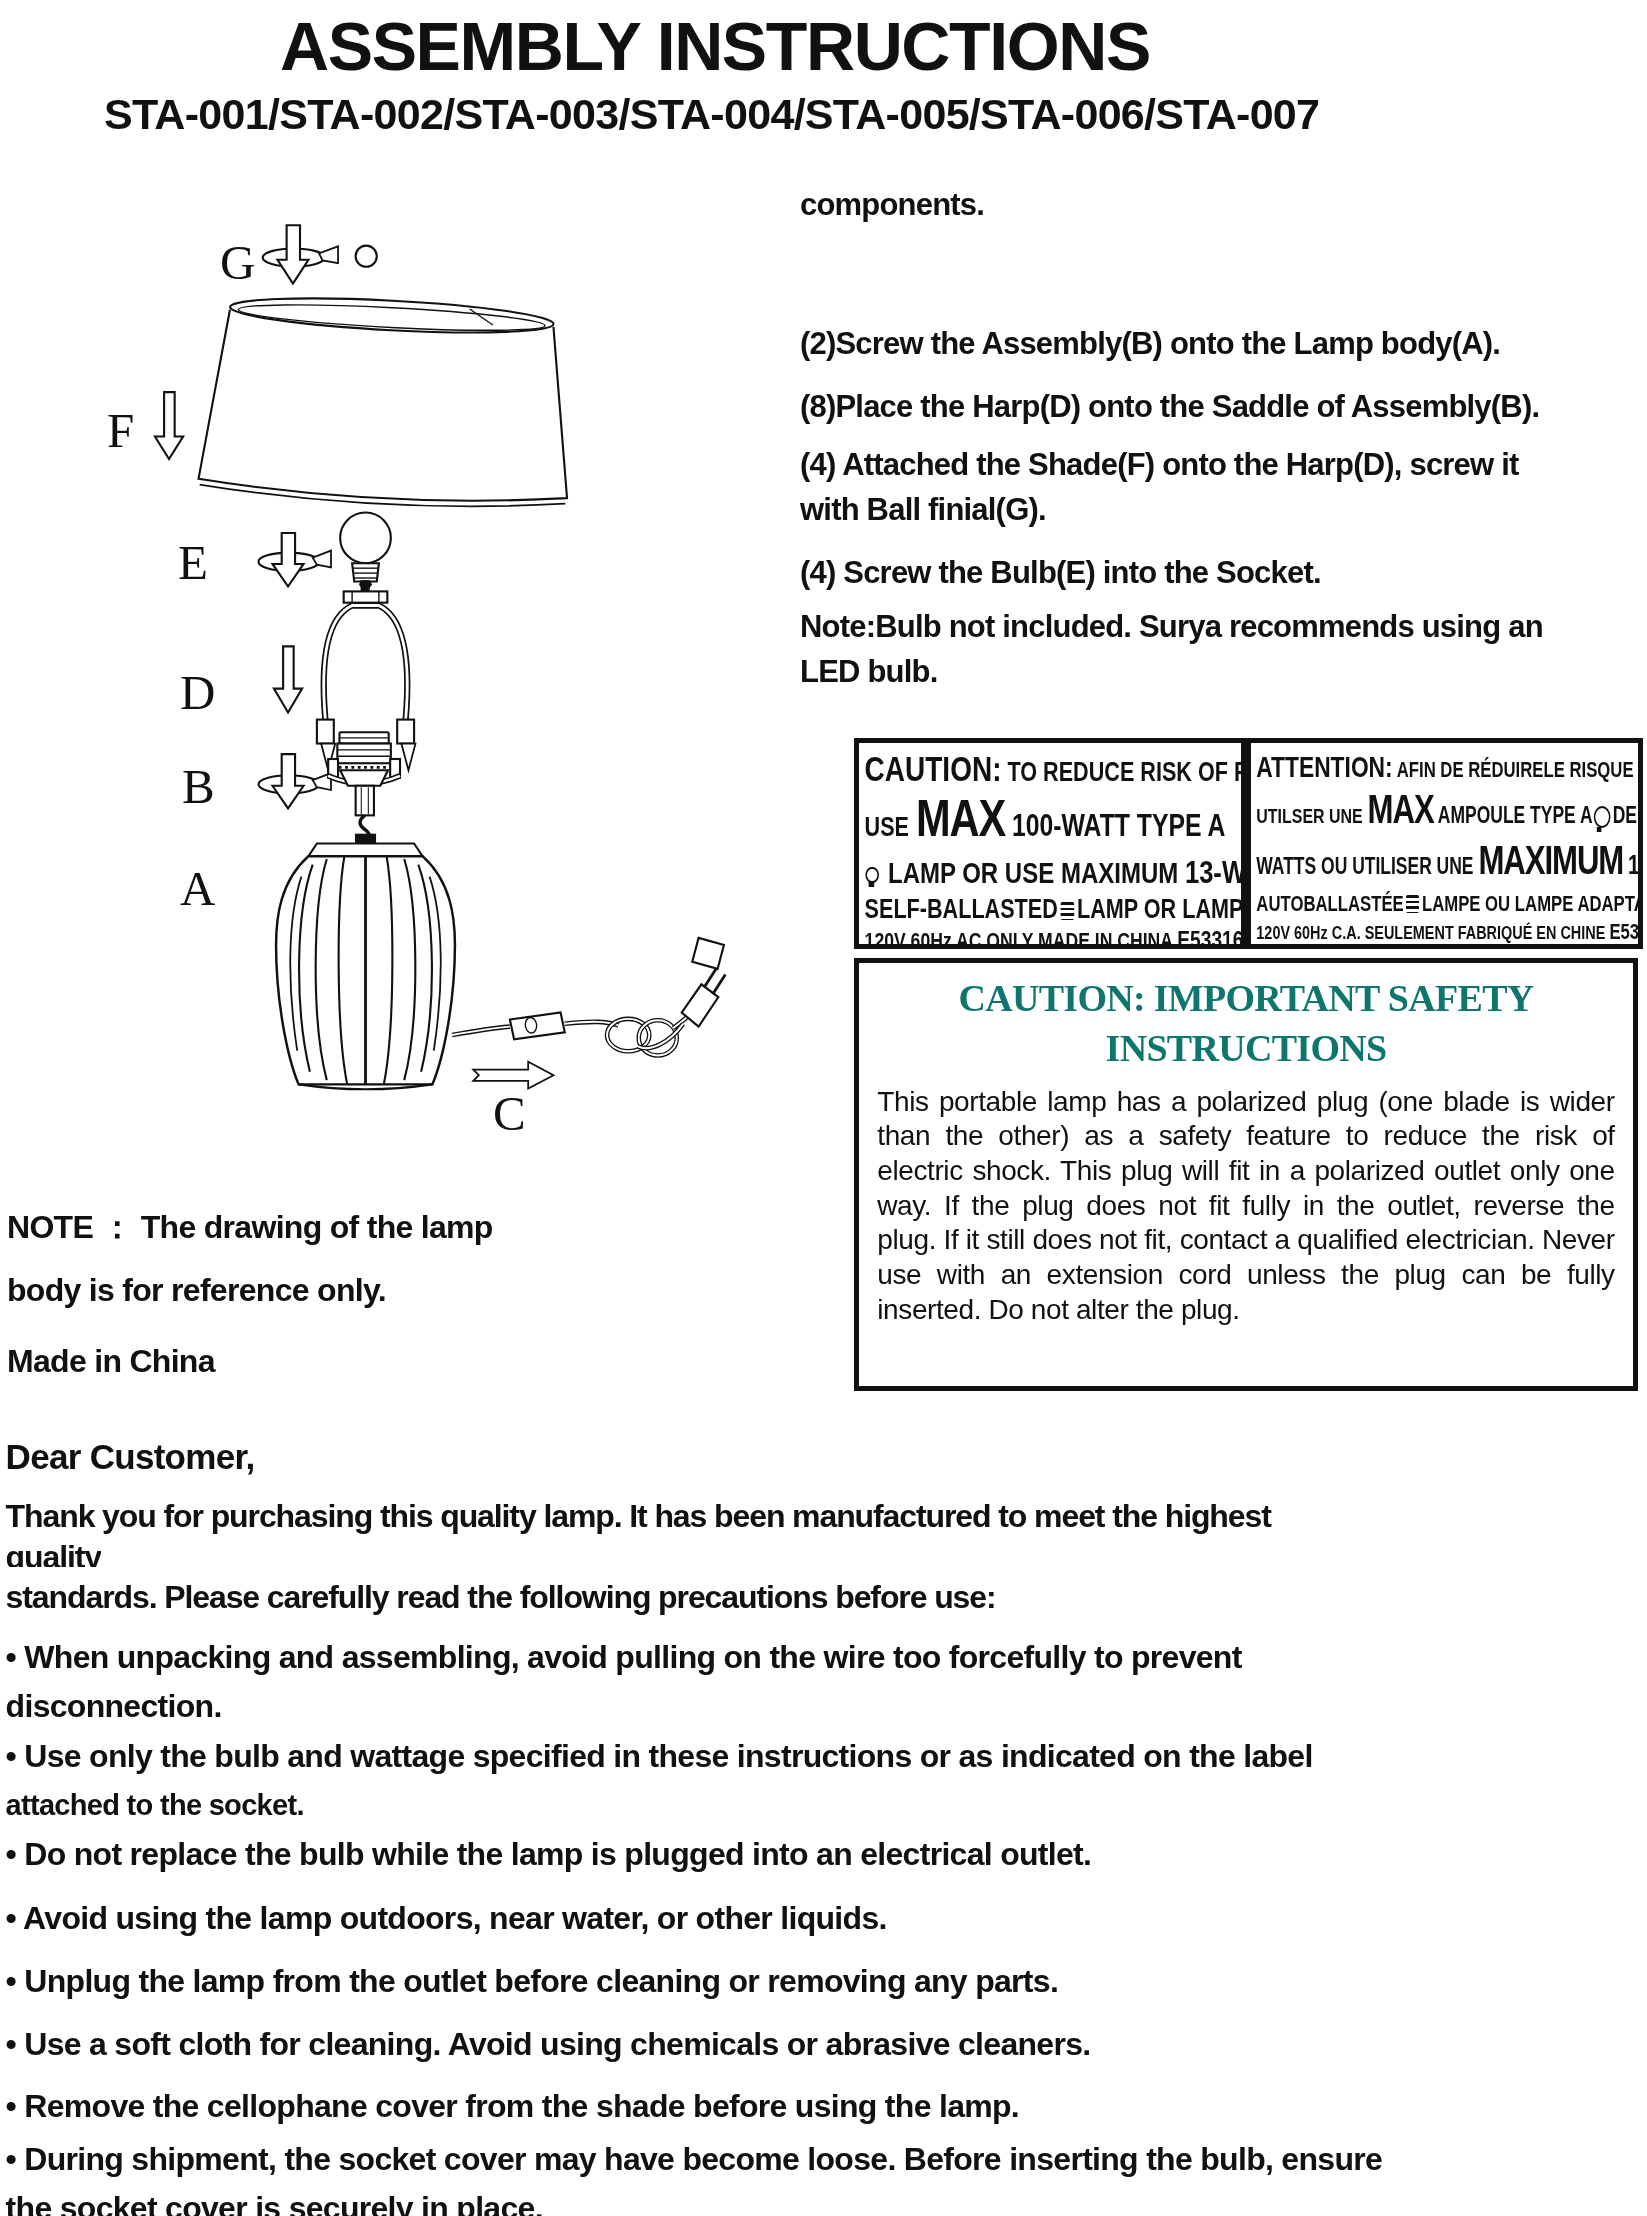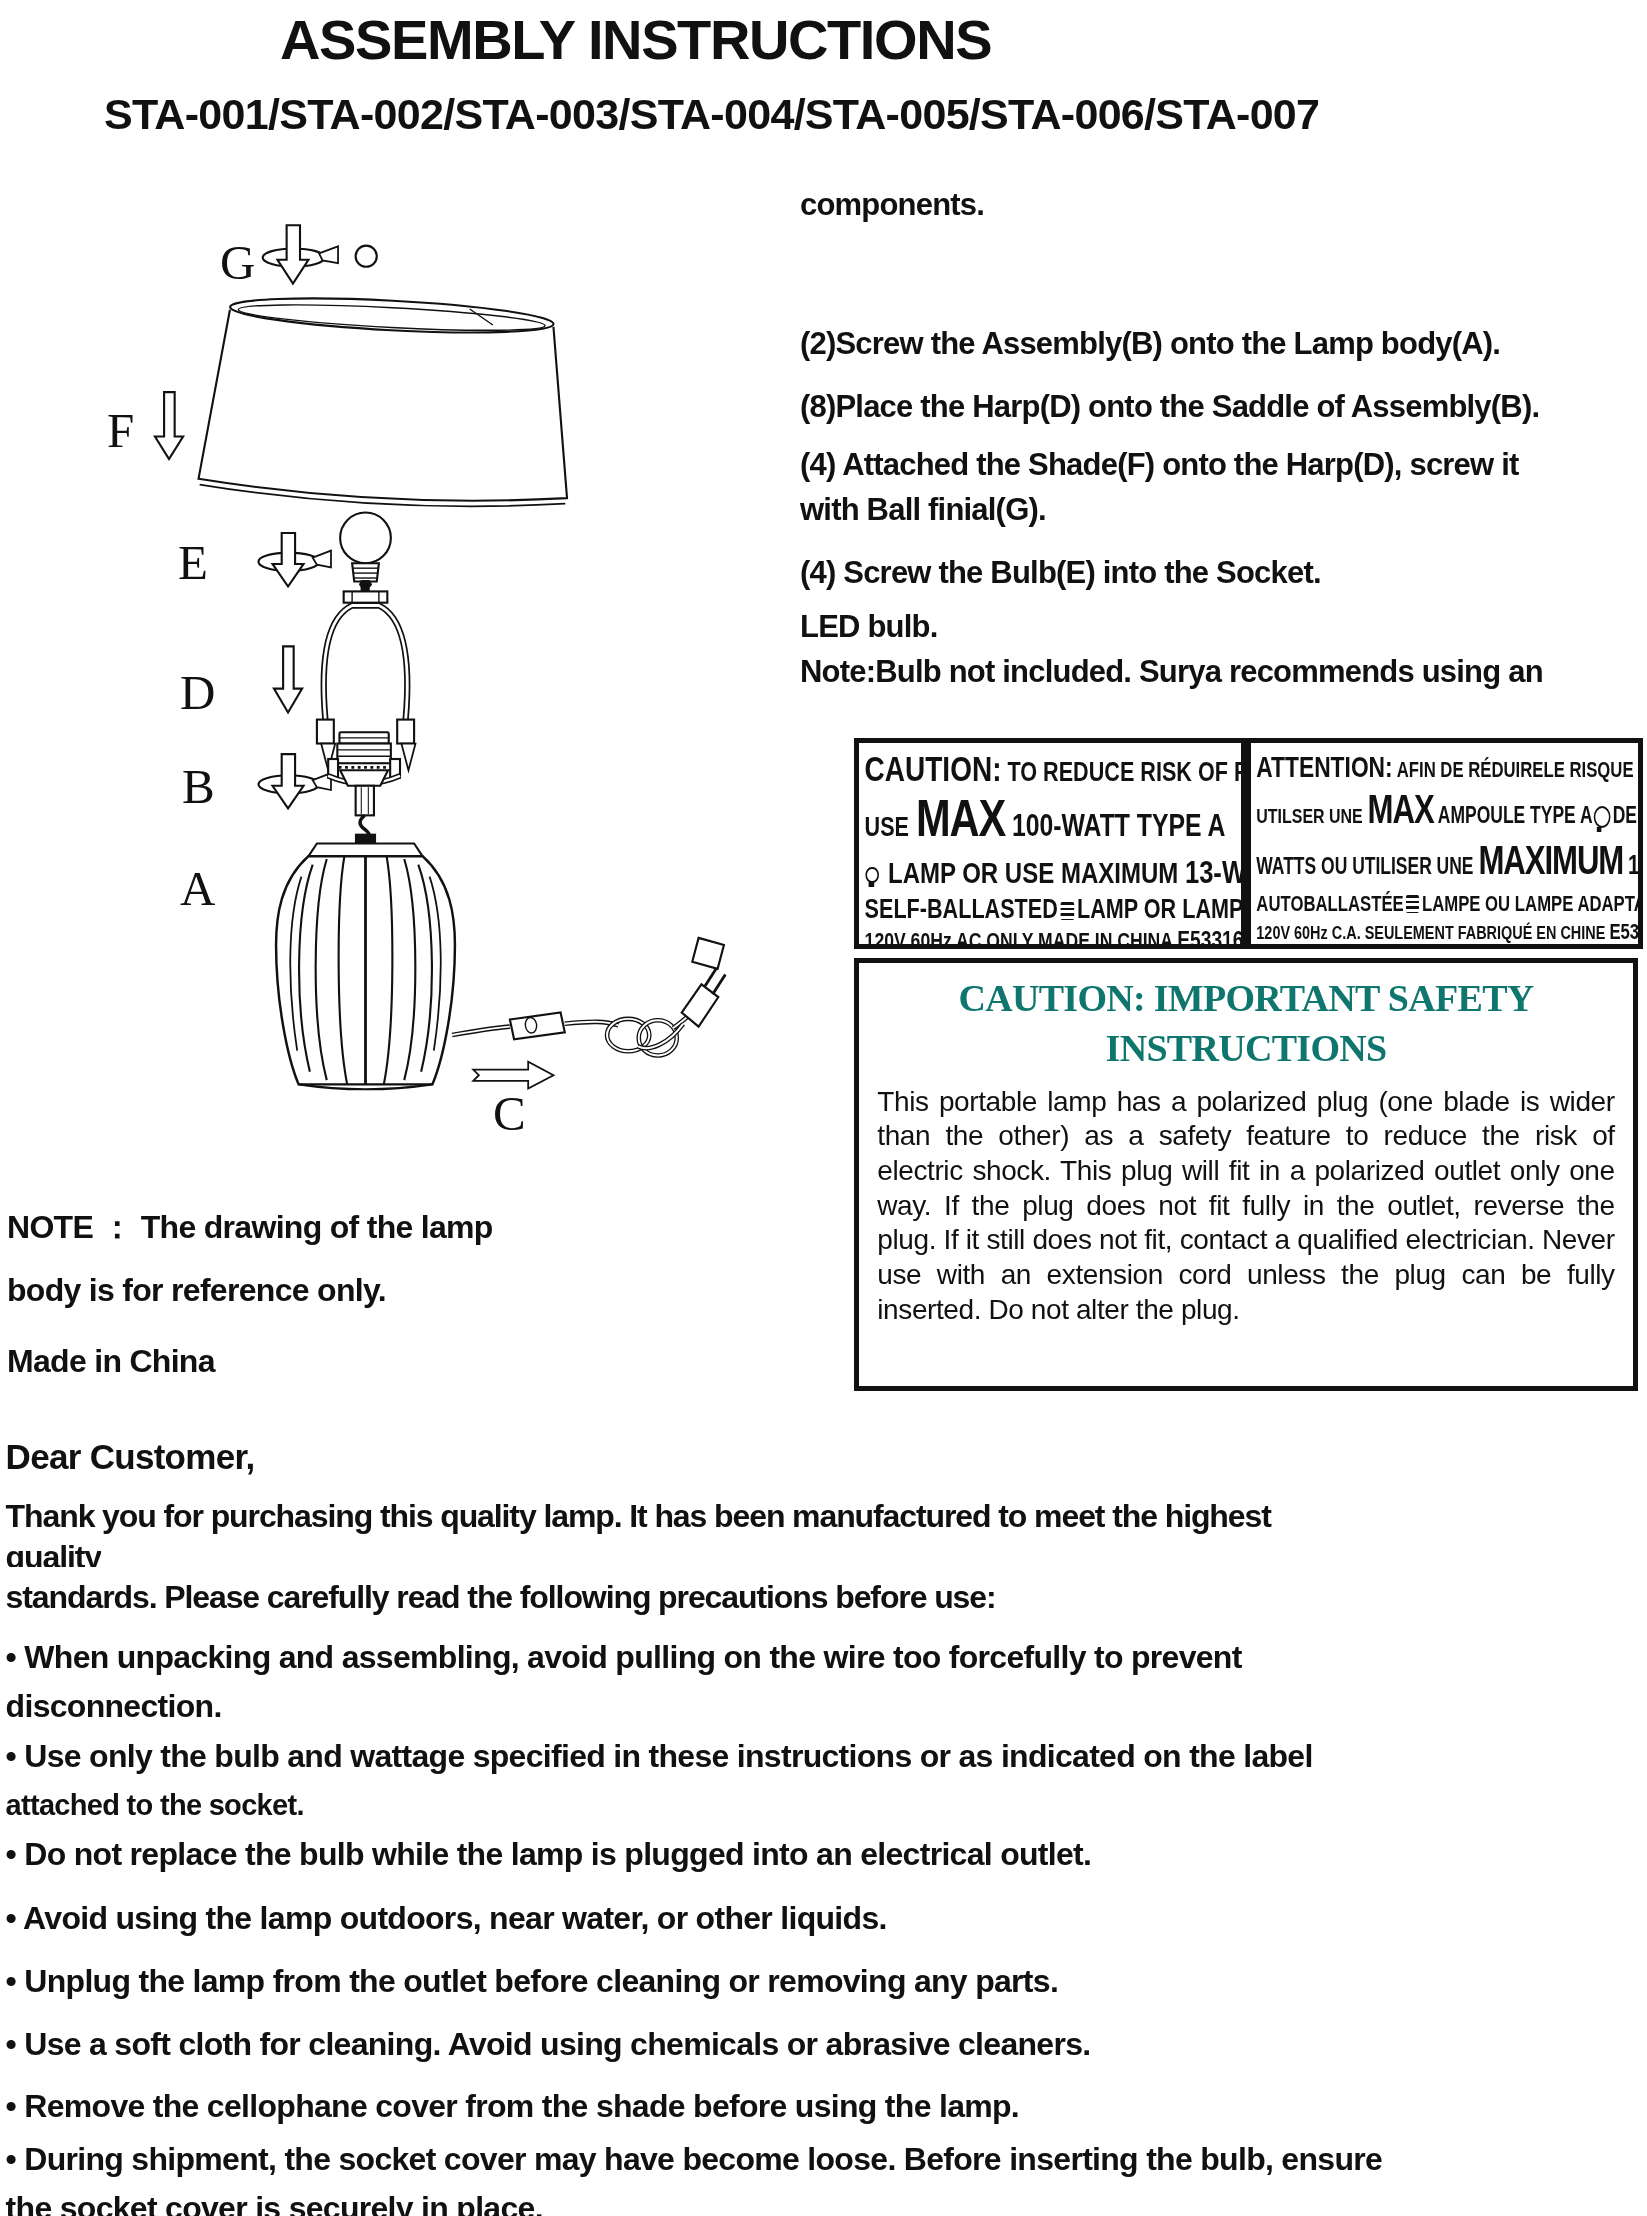--- a/index.html
+++ b/index.html
@@ -3,21 +3,21 @@
 <meta charset="utf-8">
 <style>
   html,body{margin:0;padding:0}
   body{
     width:1648px;height:2216px;background:#ffffff;color:#111;
     font-family:"Liberation Sans",sans-serif;position:relative;overflow:hidden;
   }
   .abs{position:absolute}
 
   
-  .title{left:280px;top:7px;font-size:56px;font-weight:700;letter-spacing:-1.4px;white-space:nowrap;margin:0}
+  .title{left:280px;top:7px;font-size:68px;font-weight:700;letter-spacing:-1.4px;white-space:nowrap;margin:0}
   .subtitle{left:104px;top:90px;font-size:43px;font-weight:700;letter-spacing:-0.7px;white-space:nowrap;margin:0}
 
   
   .diagram-svg{left:21px;top:190px;width:789px;height:1000px}
   .plabel{position:absolute;font-family:"Liberation Serif",serif;font-size:49px;line-height:1;color:#111}
   .pl-g{left:220px;top:238px}
   .pl-f{left:107px;top:406px}
   .pl-e{left:178px;top:538px}
   .pl-d{left:180px;top:668px}
   .pl-b{left:182px;top:762px}
@@ -226,22 +226,22 @@
     <div>(8)Place the Harp(D) onto the Saddle of Assembly(B).</div>
   </div>
   <div class="step s4">
     <div>(4) Attached the Shade(F) onto the Harp(D), screw it</div>
     <div>with Ball finial(G).</div>
   </div>
   <div class="step s5">
     <div>(4) Screw the Bulb(E) into the Socket.</div>
   </div>
   <div class="step s6">
+    <div>Note:Bulb not included. Surya recommends using an</div>
     <div>LED bulb.</div>
-    <div>Note:Bulb not included. Surya recommends using an</div>
   </div>
 </div>
 
 <div class="cbox en">
   <div class="cinner">
     <span class="cl cl1">
       <span class="seg-xl">CAUTION:</span>
       <span>TO REDUCE RISK OF FIRE,</span>
     </span>
     <span class="cl cl2">

